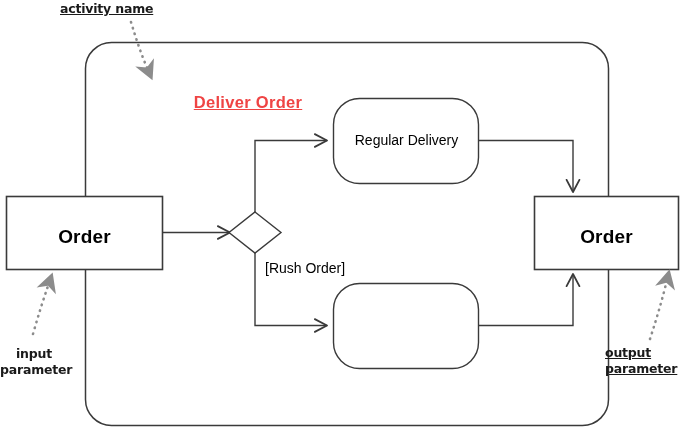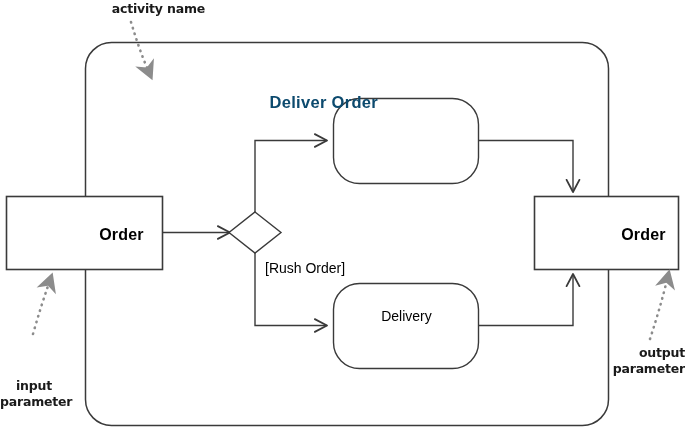--- a/index.html
+++ b/index.html
@@ -24,51 +24,51 @@
   }
   .node-label {
     position: absolute;
     text-align: center;
     color: #000000;
     pointer-events: none;
     line-height: 1.22;
   }
   .label-bold {
     font-weight: bold;
-    font-size: 16px;
+    font-size: 19px;
     letter-spacing: 0.2px;
-    padding-left: 37px;
   }
   .label-plain {
     font-weight: normal;
     font-size: 14px;
   }
   .label-guard {
     font-weight: normal;
     font-size: 14px;
     text-align: left;
   }
   .activity-title {
     font-weight: bold;
     font-size: 16.5px;
     letter-spacing: 0.3px;
-    text-align: right;
-    color: #0c4a6e;
+    text-align: center;
+    color: #ef4444;
+    text-decoration: underline;
   }
   .annot {
     position: absolute;
     color: #1a1a1a;
     font-family: "DejaVu Sans", sans-serif;
     font-size: 12.5px;
     font-weight: bold;
     letter-spacing: -0.2px;
     line-height: 1.25;
     pointer-events: none;
   }
-  .annot-center { text-align: right; }
+  .annot-center { text-align: left; text-decoration: underline; }
   .annot-left { text-align: left; }
 </style>
 </head>
 <body>
 
 <div id="canvas">
 
   <svg class="layer" viewBox="0 0 685 431" xmlns="http://www.w3.org/2000/svg">
     <defs>
       <marker id="openArrow" viewBox="0 0 12 12" refX="10.5" refY="6" markerWidth="11" markerHeight="11" orient="auto-start-reverse">
@@ -110,28 +110,28 @@
 
   <div class="node-label activity-title" style="left:118px; top:92px; width:260px;">Deliver Order</div>
 
   <div class="node-label label-bold" style="left:6px; top:225px; width:157px;">Order</div>
 
   <div class="node-label label-bold" style="left:534px; top:225px; width:145px;">Order</div>
 
 
   <div class="node-label label-guard" style="left:265px; top:260px; width:130px;">[Rush Order]</div>
 
+  <div class="node-label label-plain" style="left:334px; top:132px; width:145px;">Regular Delivery</div>
 
   <div class="node-label label-plain" style="left:334px; top:308px; width:145px;">
-    <div>Delivery</div>
   </div>
 
   <div class="annot annot-center" style="left:60px; top:1px; width:145px;">activity name</div>
 
-  <div class="annot annot-left" style="left:0px; top:346px; width:90px;margin-top:32px;">
+  <div class="annot annot-left" style="left:0px; top:346px; width:90px;">
     <div style="padding-left:16px;">input</div>
     <div>parameter</div>
   </div>
 
   <div class="annot annot-center" style="left:605px; top:345px; width:80px;">
     <div>output</div>
     <div>parameter</div>
   </div>
 
 </div>

